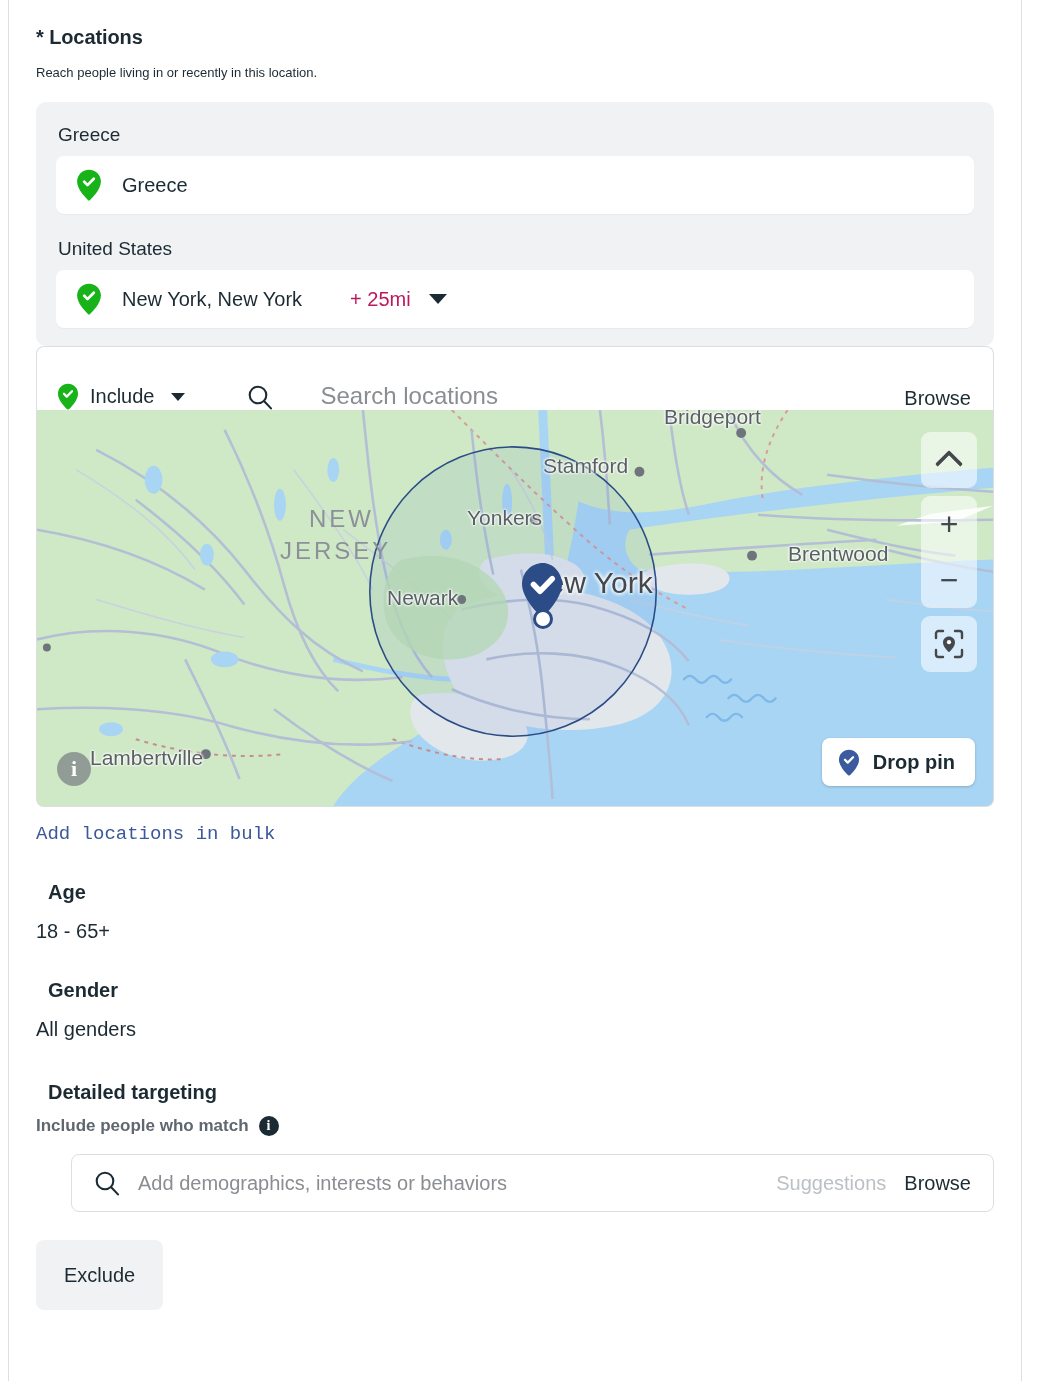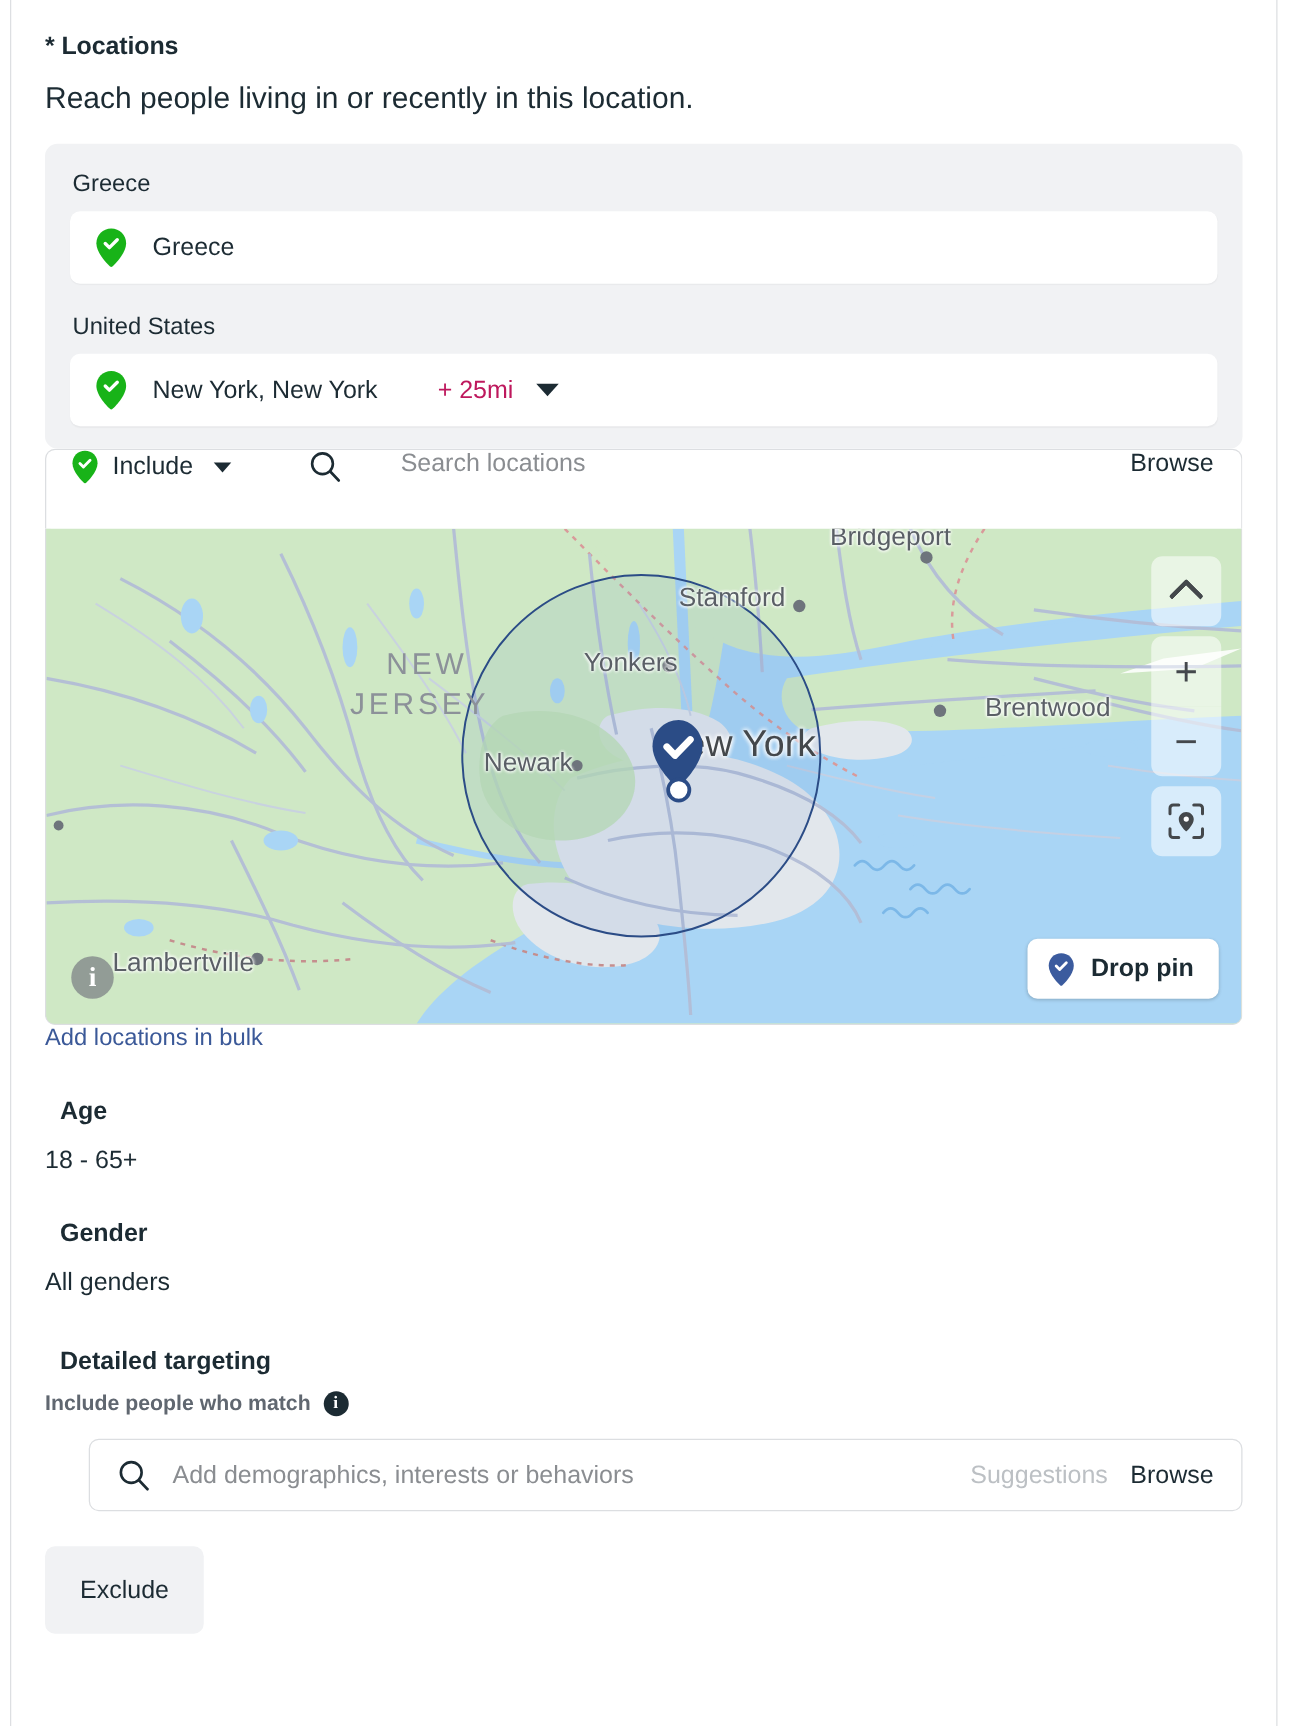--- a/index.html
+++ b/index.html
@@ -37,21 +37,21 @@
   
   .section-label {
     font-size: 20px;
     font-weight: bold;
     color: #1c2b33;
     letter-spacing: -0.1px;
     margin: 0;
     padding-top: 26px;
   }
   .section-sub {
-    font-size: 24px;
+    font-size: 13px;
     color: #1c2b33;
     margin: 0;
     padding-top: 16px;
   }
 
   
   .loc-card {
     margin-top: 22px;
     background: #f1f2f4;
     border-radius: 10px;
@@ -97,21 +97,21 @@
   .pin-blue  { width: 22px; height: 27px; display:block; flex: 0 0 auto; }
 
   
   .search-bar {
     margin-top: 0;
     border: 1px solid #dcdee1;
     border-bottom: none;
     border-radius: 8px 8px 0 0;
     height: 64px;
     display: flex;
-    align-items: flex-start;
+    align-items: flex-end;
     padding: 0 22px 0 20px;
     background: #ffffff;
     gap: 32px;
   }
   .include-group {
     display: flex;
     align-items: center;
     flex: 0 0 auto;
   }
   .include-label {
@@ -121,21 +121,21 @@
   }
   .include-caret {
     margin-left: 16px;
     width: 0; height: 0;
     border-left: 7px solid transparent;
     border-right: 7px solid transparent;
     border-top: 8px solid #1c2b33;
   }
   .search-icon-wrap { margin-left: 30px; flex: 0 0 auto; display:flex; }
   .search-placeholder {
-    font-size: 20px;
+    font-size: 24px;
     color: #8a8d91;
     margin-left: 16px;
     flex: 1 1 auto;
   }
   .browse-link {
     font-size: 20px;
     color: #1c2b33;
     flex: 0 0 auto;
     cursor: pointer;
   }
@@ -204,23 +204,25 @@
     font-size: 22px;
     font-weight: bold;
     font-family: "Liberation Serif", serif;
     display: flex; align-items: center; justify-content: center;
     cursor: pointer;
   }
 
   
   .bulk-link {
     display: inline-block;
+    margin-top: 16px;
     font-size: 19px;
     color: #3b5998;
     cursor: pointer;
+    font-family: Liberation Mono, monospace;
   }
 
   
   .field-block { margin-top: 36px; }
   .field-title {
     font-size: 20px; font-weight: bold; color: #1c2b33; margin: 12px;
   }
   .field-value {
     font-size: 20px; color: #1c2b33; margin: 16px 0 0 0;
   }

